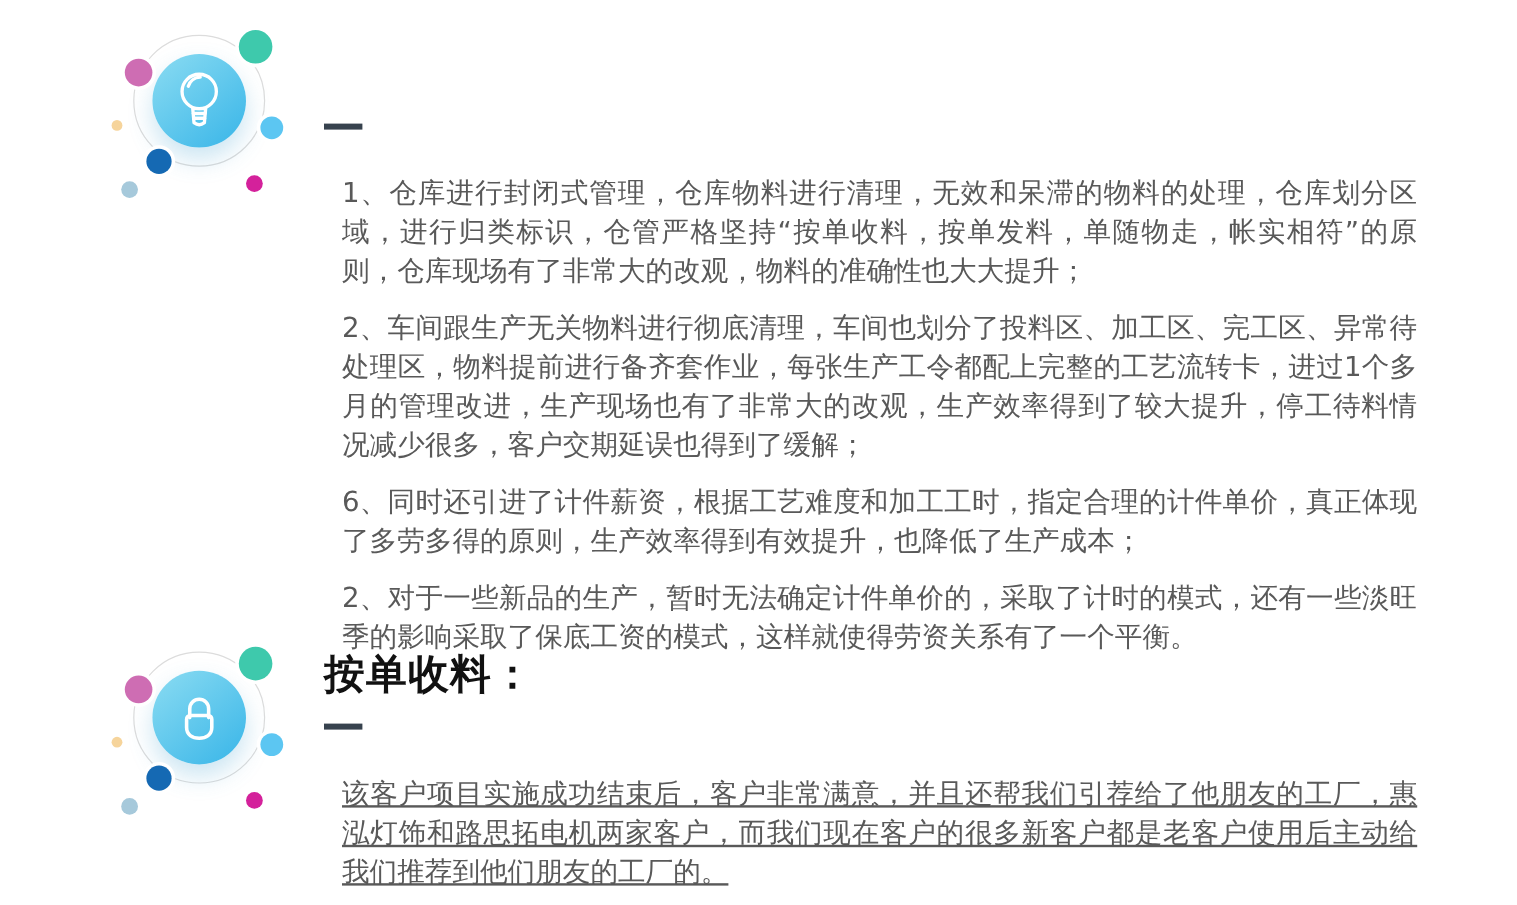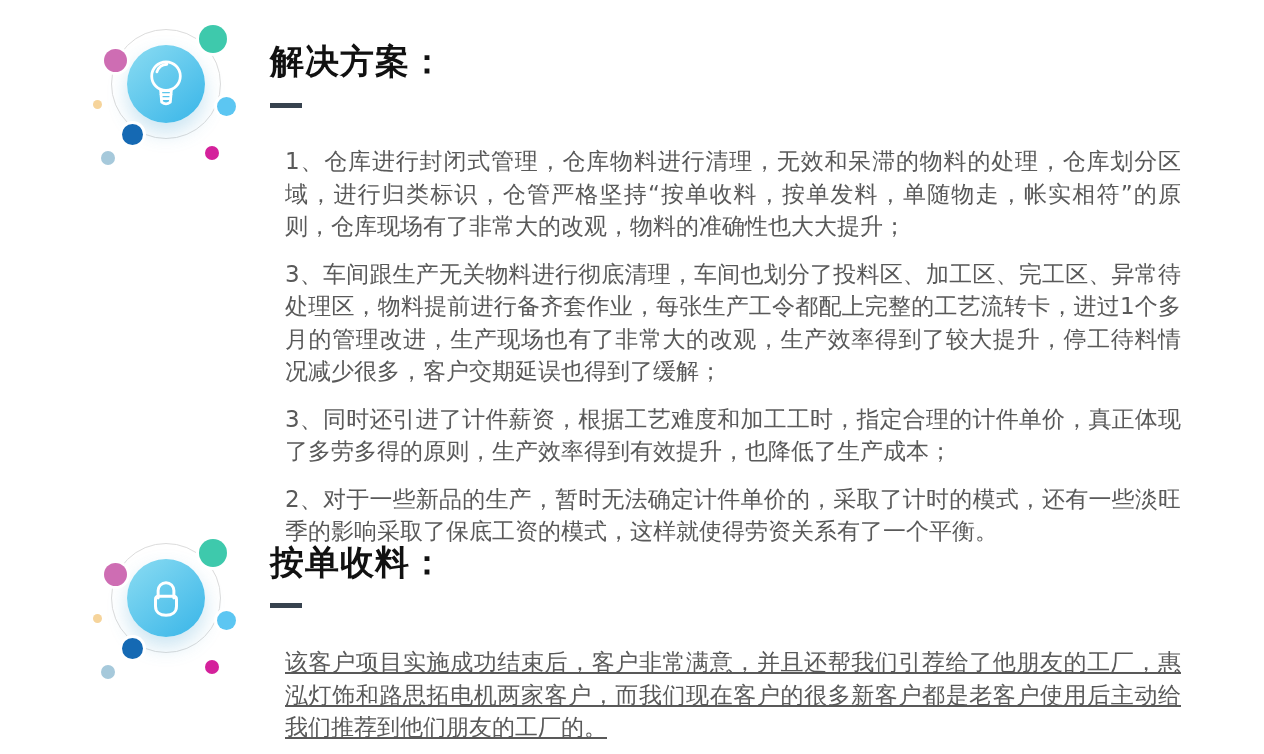--- a/index.html
+++ b/index.html
@@ -80,27 +80,26 @@
           <line x1="18.9" y1="46.8" x2="29.1" y2="46.8"></line>
         </svg>
       </span>
     </span>
     <span class="dot dot-teal"></span>
     <span class="dot dot-pink"></span>
     <span class="dot dot-blue-dark"></span>
     <span class="dot dot-blue-light"></span>
   </div>
 
-  <h2 class="section-title" id="title-1">解决方案：</h2>
   <span class="title-divider" id="divider-1"></span>
 
   <div class="body-text" id="body-1">
     <p>1、仓库进行封闭式管理，仓库物料进行清理，无效和呆滞的物料的处理，仓库划分区域，进行归类标识，仓管严格坚持“按单收料，按单发料，单随物走，帐实相符”的原则，仓库现场有了非常大的改观，物料的准确性也大大提升；</p>
-    <p>3、车间跟生产无关物料进行彻底清理，车间也划分了投料区、加工区、完工区、异常待处理区，物料提前进行备齐套作业，每张生产工令都配上完整的工艺流转卡，进过1个多月的管理改进，生产现场也有了非常大的改观，生产效率得到了较大提升，停工待料情况减少很多，客户交期延误也得到了缓解；</p>
-    <p>3、同时还引进了计件薪资，根据工艺难度和加工工时，指定合理的计件单价，真正体现了多劳多得的原则，生产效率得到有效提升，也降低了生产成本；</p>
+    <p>2、车间跟生产无关物料进行彻底清理，车间也划分了投料区、加工区、完工区、异常待处理区，物料提前进行备齐套作业，每张生产工令都配上完整的工艺流转卡，进过1个多月的管理改进，生产现场也有了非常大的改观，生产效率得到了较大提升，停工待料情况减少很多，客户交期延误也得到了缓解；</p>
+    <p>6、同时还引进了计件薪资，根据工艺难度和加工工时，指定合理的计件单价，真正体现了多劳多得的原则，生产效率得到有效提升，也降低了生产成本；</p>
     <p>2、对于一些新品的生产，暂时无法确定计件单价的，采取了计时的模式，还有一些淡旺季的影响采取了保底工资的模式，这样就使得劳资关系有了一个平衡。</p>
   </div>
 
   <div class="cluster cluster-2">
     <span class="orbit-ring"></span>
     <span class="dot dot-tan"></span>
     <span class="dot dot-blue-gray"></span>
     <span class="dot dot-magenta"></span>
     <span class="icon-core">
       <span>

